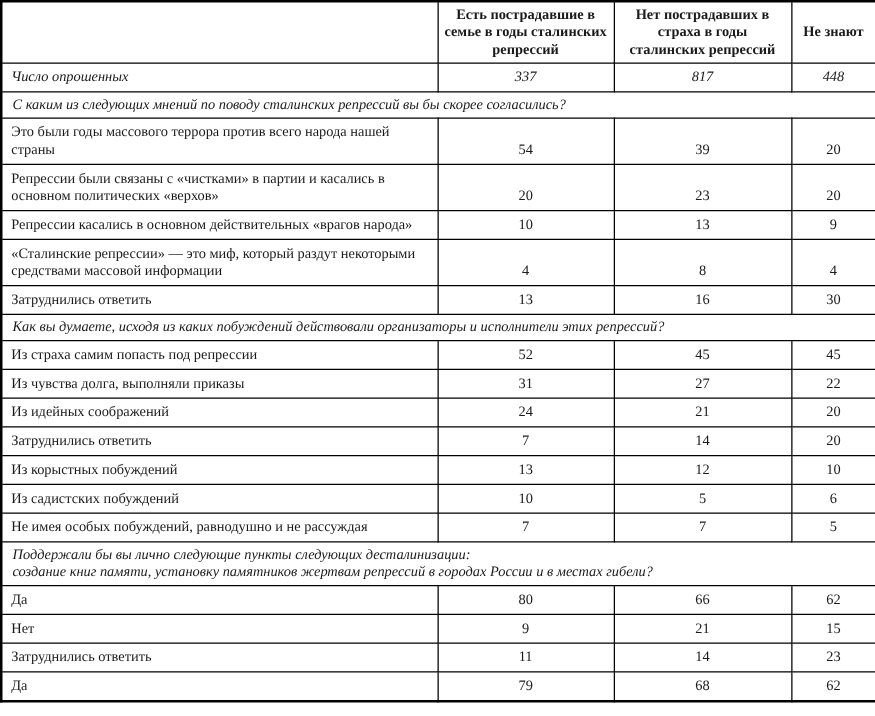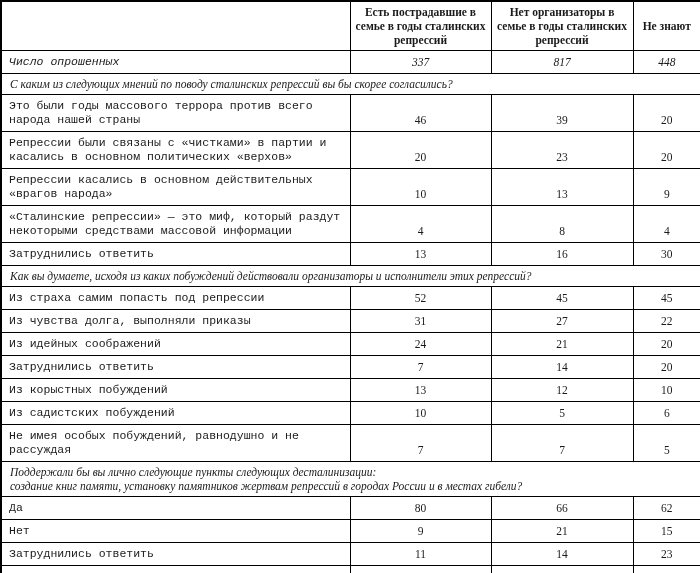--- a/index.html
+++ b/index.html
@@ -35,21 +35,20 @@
     vertical-align: middle;
     padding: 3px 4px;
   }
   th.corner {
     padding: 3px 6px;
   }
   td.label-cell {
     text-align: left;
     vertical-align: middle;
     padding: 4px 6px 4px 7px;
-    font-family: Liberation Mono, monospace;
   }
   td.value-cell {
     text-align: center;
     vertical-align: bottom;
     padding: 4px 3px;
   }
   tr.count td {
     font-style: italic;
   }
   tr.count td.value-cell {
@@ -71,37 +70,37 @@
     <colgroup>
       <col style="width:349px">
       <col style="width:141px">
       <col style="width:142px">
       <col style="width:68px">
     </colgroup>
     <thead>
       <tr>
         <th class="corner"></th>
         <th class="colhead">Есть пострадавшие в семье в годы сталинских репрессий</th>
-        <th class="colhead">Нет организаторы в семье в годы сталинских репрессий</th>
+        <th class="colhead">Нет пострадавших в страха в годы сталинских репрессий</th>
         <th class="colhead">Не знают</th>
       </tr>
     </thead>
     <tbody>
         <tr class="count">
           <td class="label-cell">Число опрошенных</td>
           <td class="value-cell">337</td>
           <td class="value-cell">817</td>
           <td class="value-cell">448</td>
         </tr>
         <tr class="section">
           <td class="section-cell" colspan="4">С каким из следующих мнений по поводу сталинских репрессий вы бы скорее согласились?</td>
         </tr>
         <tr class="data">
           <td class="label-cell">Это были годы массового террора против всего народа нашей страны</td>
-          <td class="value-cell">46</td>
+          <td class="value-cell">54</td>
           <td class="value-cell">39</td>
           <td class="value-cell">20</td>
         </tr>
         <tr class="data">
           <td class="label-cell">Репрессии были связаны с «чистками» в партии и касались в основном политических «верхов»</td>
           <td class="value-cell">20</td>
           <td class="value-cell">23</td>
           <td class="value-cell">20</td>
         </tr>
         <tr class="data">

